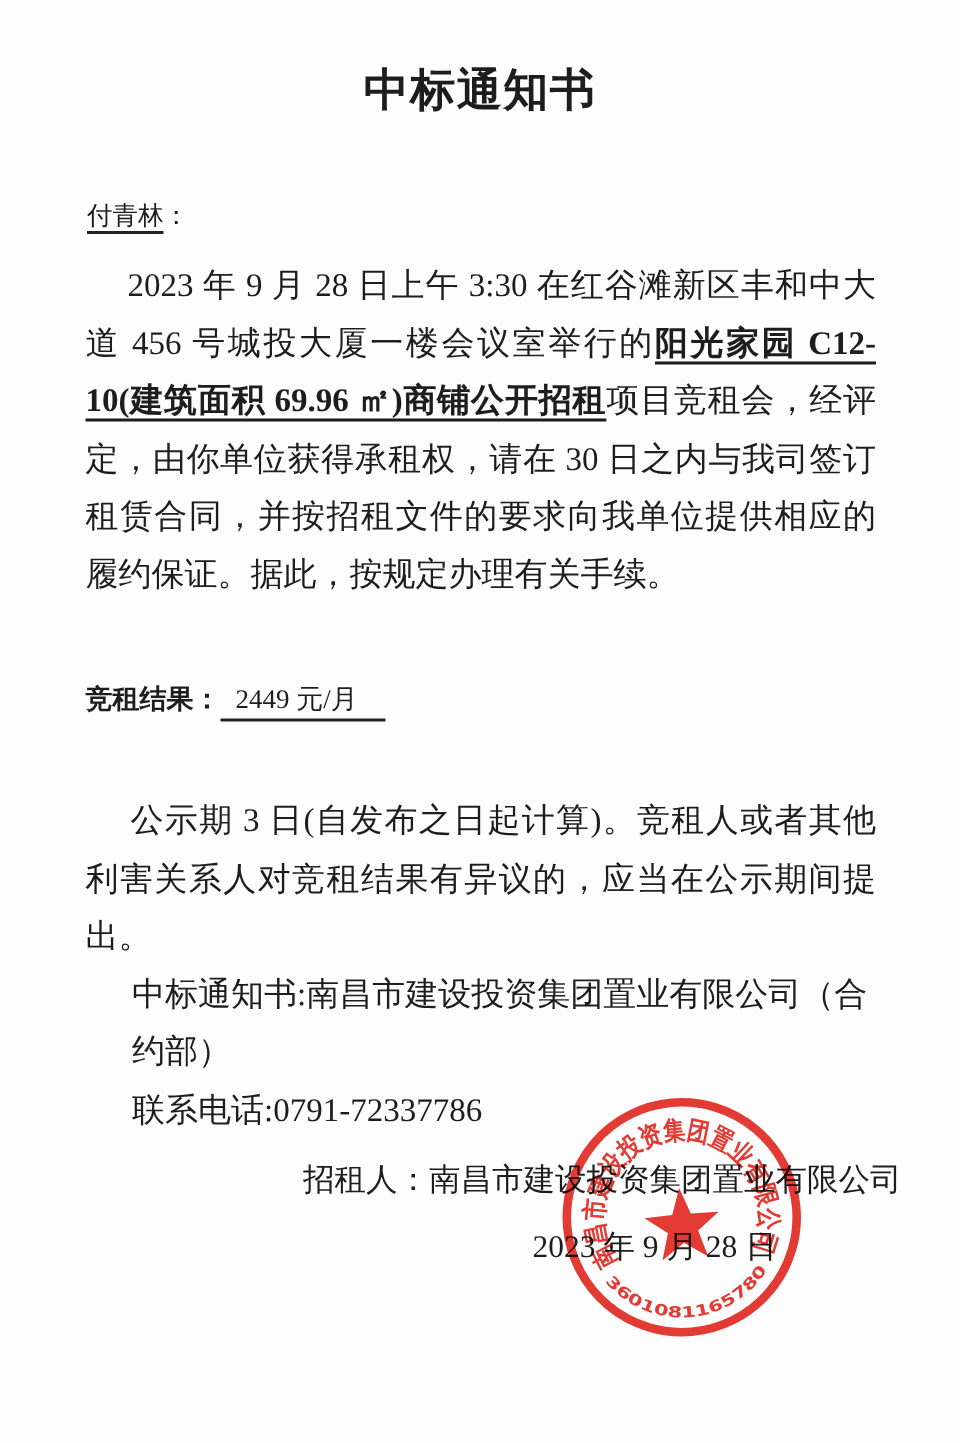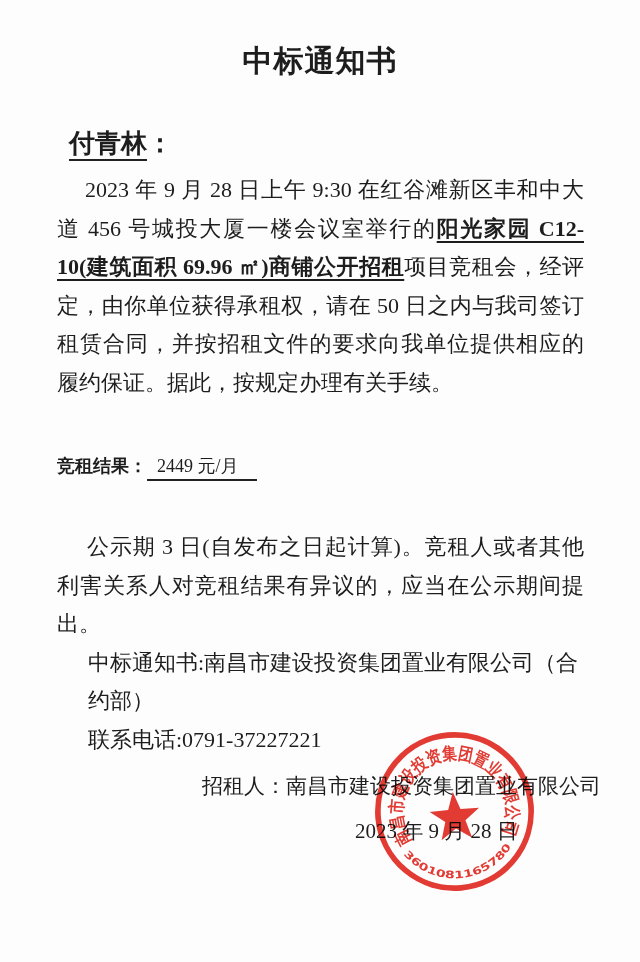--- a/index.html
+++ b/index.html
@@ -11,22 +11,22 @@
     color:#1d1d1d;
     overflow:hidden;
   }
   .doc-title {
     position:absolute; top:46px; left:0; right:0;
     margin:0; text-align:center;
     font-size:30px; font-weight:700; line-height:1;
     letter-spacing:1px;
   }
   .addressee {
-    position:absolute; left:69px; top:131px;
-    font-size:26px; font-weight:700; line-height:26px;
+    position:absolute; left:58px; top:131px;
+    font-size:17px; font-weight:400; line-height:26px;
   }
   .addr-name { border-bottom:2px solid #222; padding-bottom:1px; }
   .body-par {
     position:absolute; left:57px; top:171px; width:527px;
     margin:0; font-size:22px; line-height:38.6px;
     text-align:justify; text-justify:inter-character;
     text-indent:28px;
   }
   .em-seg {
     font-weight:700;
@@ -77,28 +77,28 @@
 </style>
 </head>
 <body>
 
 <div class="page">
 
   <h1 class="doc-title">中标通知书</h1>
 
   <div class="addressee"><span class="addr-name">付青林</span><span>：</span></div>
 
-  <p class="body-par"><span>2023 年 9 月 28 日上午 9:30 在红谷滩新区丰和中大道 456 号城投大厦一楼会议室举行的</span><span class="em-seg">阳光家园 C12-10(建筑面积 69.96 ㎡)商铺公开招租</span><span>项目竞租会，经评定，由你单位获得承租权，请在 50 日之内与我司签订租赁合同，并按招租文件的要求向我单位提供相应的履约保证。据此，按规定办理有关手续。</span></p>
+  <p class="body-par"><span>2023 年 9 月 28 日上午 3:30 在红谷滩新区丰和中大道 456 号城投大厦一楼会议室举行的</span><span class="em-seg">阳光家园 C12-10(建筑面积 69.96 ㎡)商铺公开招租</span><span>项目竞租会，经评定，由你单位获得承租权，请在 30 日之内与我司签订租赁合同，并按招租文件的要求向我单位提供相应的履约保证。据此，按规定办理有关手续。</span></p>
 
   <div class="result"><span class="result-label">竞租结果：</span><span class="result-value">2449 元/月</span></div>
 
   <div class="notice-block">
     <p class="notice">公示期 3 日(自发布之日起计算)。竞租人或者其他利害关系人对竞租结果有异议的，应当在公示期间提出。</p>
     <p class="plain">中标通知书:南昌市建设投资集团置业有限公司（合约部）</p>
-    <p class="plain">联系电话:0791-37227221</p>
+    <p class="plain">联系电话:0791-72337786</p>
   </div>
 
   <div class="lessor"><span>招租人：</span><span>南昌市建设投资集团置业有限公司</span></div>
 
   <div class="date-line">2023 年 9 月 28 日</div>
 
   <div class="seal">
     <svg viewBox="0 0 200 200" xmlns="http://www.w3.org/2000/svg">
       <g transform="rotate(-5 100 100)">
         <circle class="seal-ring" cx="100" cy="100" r="94"></circle>

